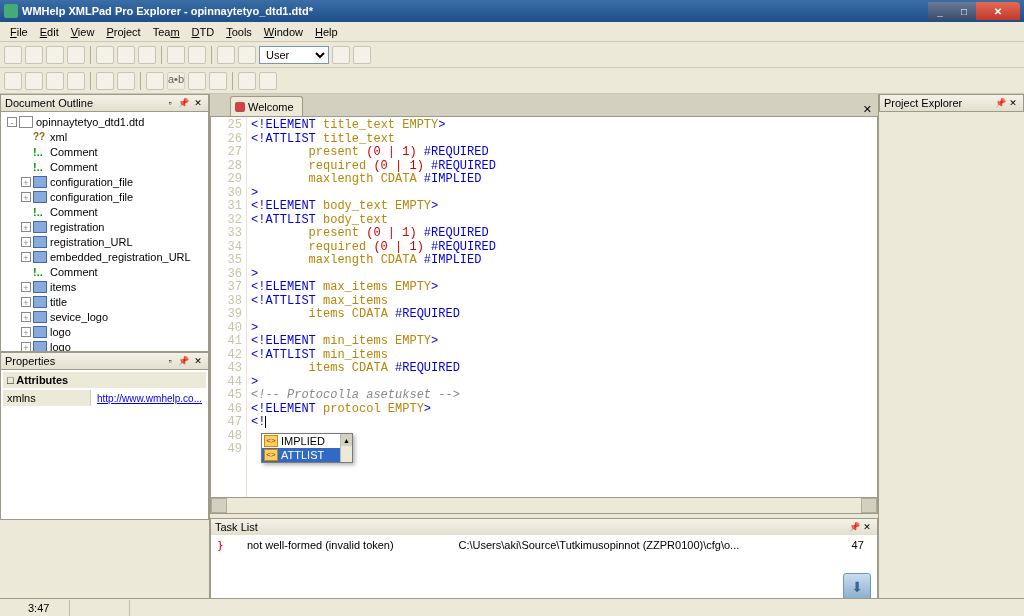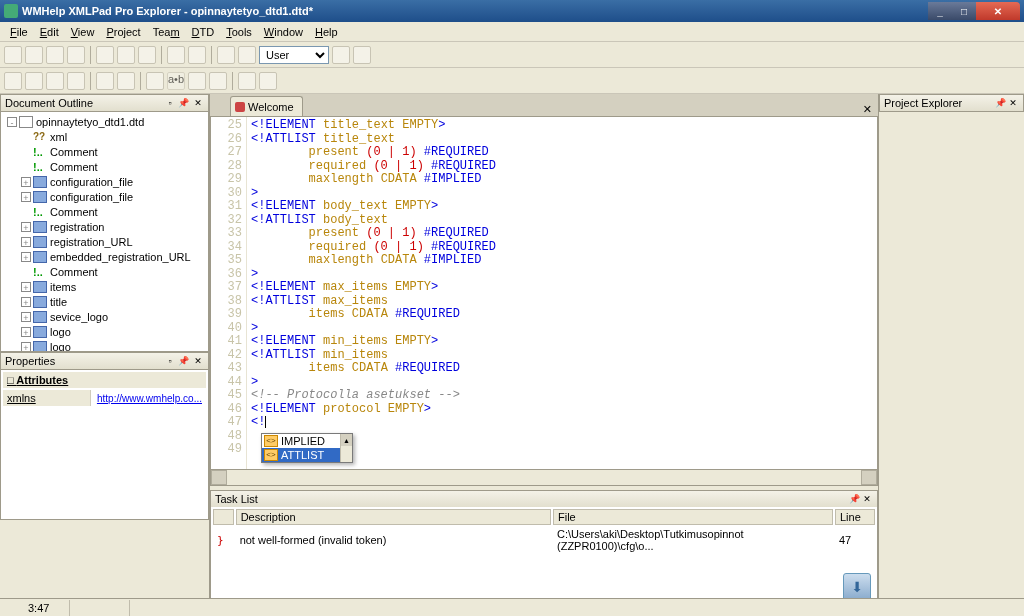--- a/index.html
+++ b/index.html
@@ -29,21 +29,21 @@
 .tree-root { padding: 2px 0 2px 2px; }
 .tree-row { display: flex; align-items: center; height: 15px; padding-left: 4px; white-space: nowrap; }
 .tw { display: inline-block; width: 10px; text-align: center; color: #888; font-size: 9px; line-height: 10px; border: 1px solid #888; height: 10px; margin-right: 2px; background:#fff; }
 .tw.blank { border: none; }
 .tic { width: 14px; height: 12px; margin-right: 3px; display: inline-block; }
 .tic.doc { background: #fff; border: 1px solid #888; }
 .tic.qq { color: #8b6914; font-weight: bold; font-size: 10px; }
 .tic.cm { color: #090; font-weight: bold; }
 .tic.elem { background: #8ad; border: 1px solid #46a; }
 .props-body { height: 150px; }
-.props-table { width: 100%; text-decoration: underline; }
+.props-table { width: 100%; }
 .props-table td { padding: 1px 4px; height: 16px; }
 .props-hdr { background: #ece9d8; font-weight: bold; border-bottom: 1px solid #c0bcac; }
 .attr-row td:first-child { background: #ece9d8; width: 90px; border-right: 1px solid #d0ccbc; }
 .attr-link { color: #00e; text-decoration: underline; font-size: 10px; }
 .center { flex: 1; display: flex; flex-direction: column; }
 .editor-tabs { height: 22px; display: flex; align-items: flex-end; background: #d4d0c0; padding-left: 20px; }
 .etab { height: 20px; display: flex; align-items: center; padding: 0 8px 0 4px; background: #ece9d8; border: 1px solid #9e9a8a; border-bottom: none; margin-right: 2px; border-radius: 3px 3px 0 0; font-size: 11px; gap: 3px; }
 .etab.active { background: #fff; }
 .etab .dot { width: 10px; height: 10px; border-radius: 2px; }
 .editor-area { flex: 1; background: #fff; border: 1px solid #9e9a8a; display: flex; position: relative; overflow: hidden; }
@@ -327,30 +327,24 @@
 
     <div class="task-panel" style="margin-top:4px;">
       <div class="task-header">
         <span>Task List</span>
         <span style="flex:1"></span>
         <span class="ph-icon">📌</span>
         <span class="ph-icon">✕</span>
       </div>
       <table class="task-table">
         <tbody>
-            <tr>
-          <th style="width:16px"></th>
-          <th>Description</th>
-          <th style="width:280px">File</th>
-          <th style="width:40px">Line</th>
-        </tr>
         <tr>
           <td><span class="err-icon">}</span></td>
           <td>not well-formed (invalid token)</td>
-          <td>C:\Users\aki\Desktop\Tutkimusopinnot (ZZPR0100)\cfg\o...</td>
+          <td>C:\Users\aki\Source\Tutkimusopinnot (ZZPR0100)\cfg\o...</td>
           <td>47</td>
         </tr>
       </tbody>
         </table>
       <div class="task-body">
         <div class="task-dl-icon">⬇</div>
       </div>
       <div class="bottom-tabs">
         <div class="btab">
           <span class="smico" style="background:#fff;border:1px solid #888"></span>

